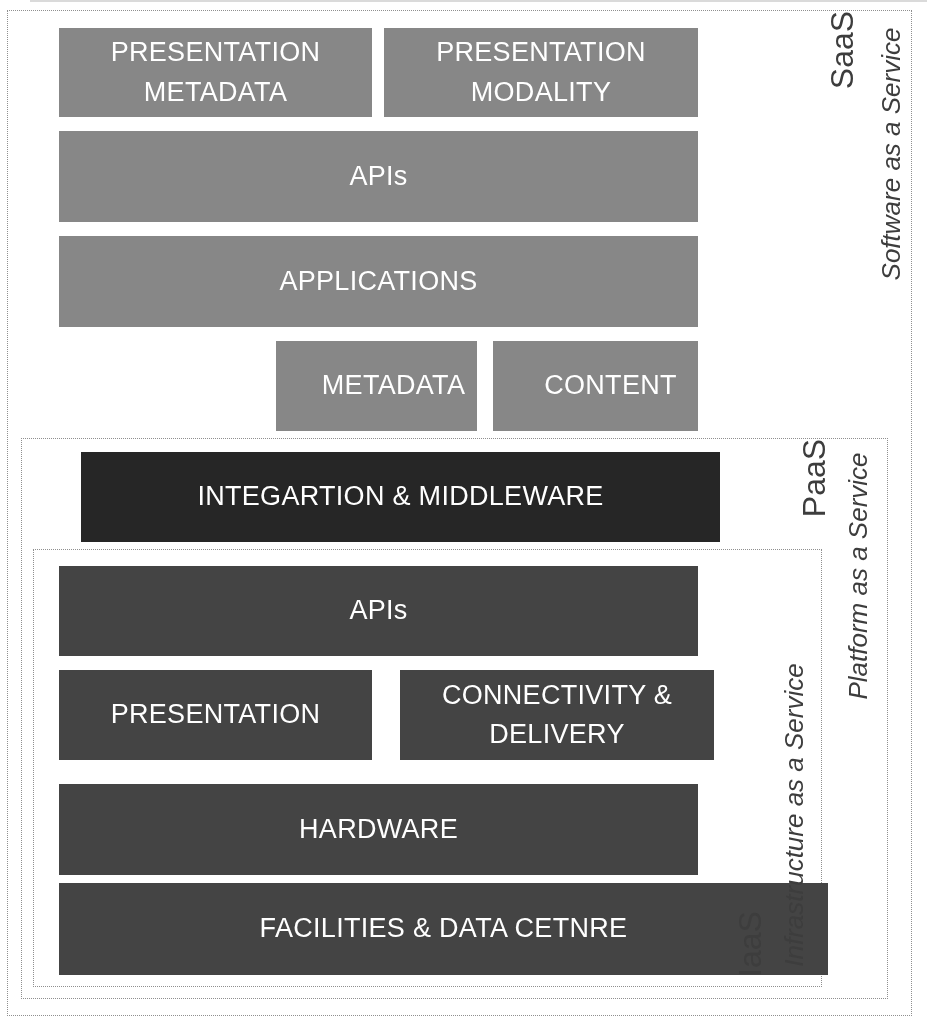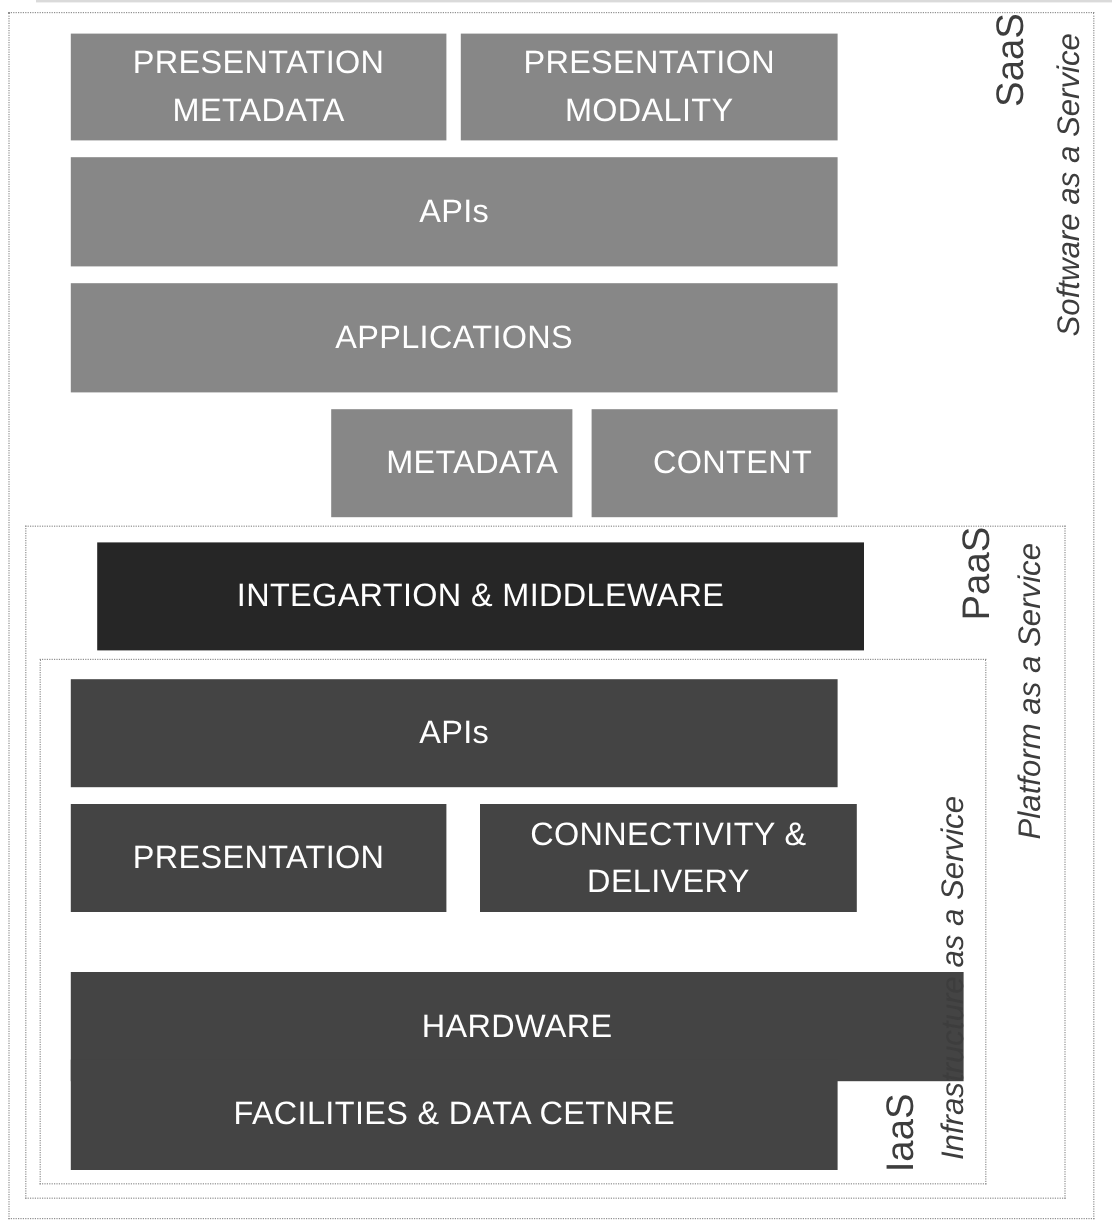--- a/index.html
+++ b/index.html
@@ -53,22 +53,22 @@
   .b-pres-plat { left: 384px; top: 28px;  width: 314px; height: 89px; }
   .b-apis-s    { left: 59px;  top: 131px; width: 639px; height: 91px; }
   .b-apps      { left: 59px;  top: 236px; width: 639px; height: 91px; }
   .b-data      { left: 59px;  top: 341px; width: 204px; height: 90px; }
   .b-meta      { left: 276px; top: 341px; width: 201px; height: 90px; padding-left: 44px; }
   .b-content   { left: 493px; top: 341px; width: 205px; height: 90px; padding-left: 40px; }
   .b-integ     { left: 59px;  top: 452px; width: 639px; height: 90px; margin-left: 22px; }
   .b-apis-i    { left: 59px;  top: 566px; width: 639px; height: 90px; }
   .b-abstr     { left: 59px;  top: 670px; width: 313px; height: 90px; }
   .b-conn      { left: 384px; top: 670px; width: 314px; height: 90px; margin-left: 16px; }
-  .b-hw        { left: 59px;  top: 810px; width: 744px; height: 91px; text-align: right; }
-  .b-fac       { left: 59px;  top: 883px; width: 639px; height: 92px; }
+  .b-hw        { left: 59px;  top: 784px; width: 639px; height: 91px; text-align: right; }
+  .b-fac       { left: 59px;  top: 883px; width: 769px; height: 92px; }
 
   
   .vlabel {
     position: absolute;
     white-space: nowrap;
     color: var(--label-text, #3d3d3d);
     transform: translate(-50%, -50%) rotate(-90deg);
   }
   .vlabel.acronym  { font-size: 32px; }
   .vlabel.fullname { font-size: 26px; font-style: italic; }

